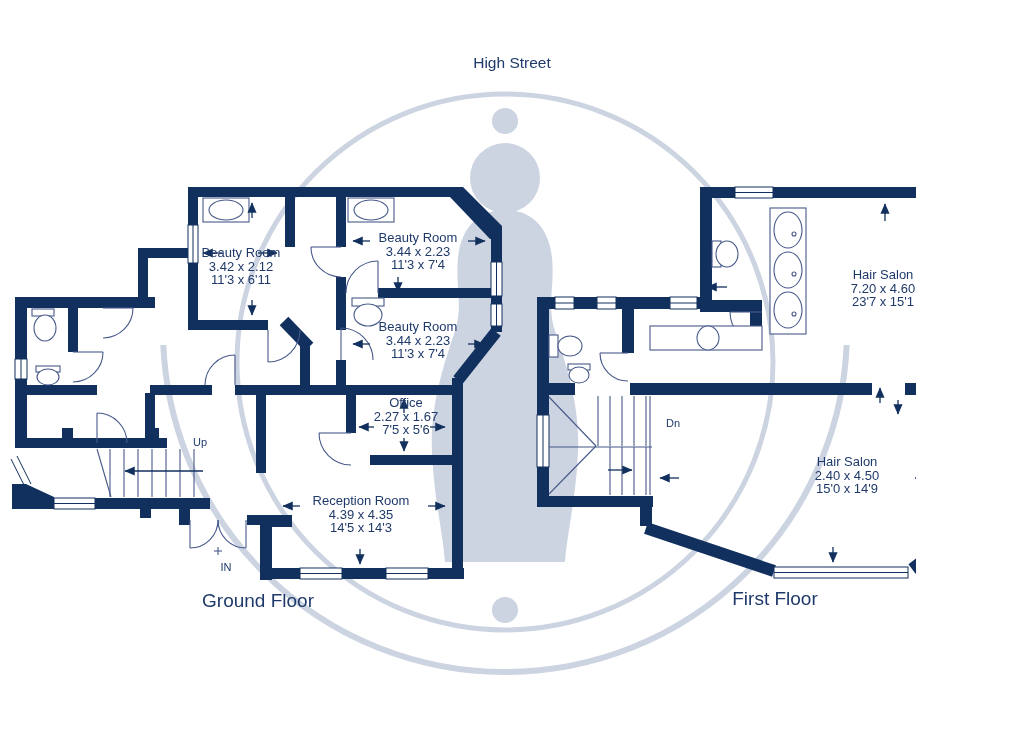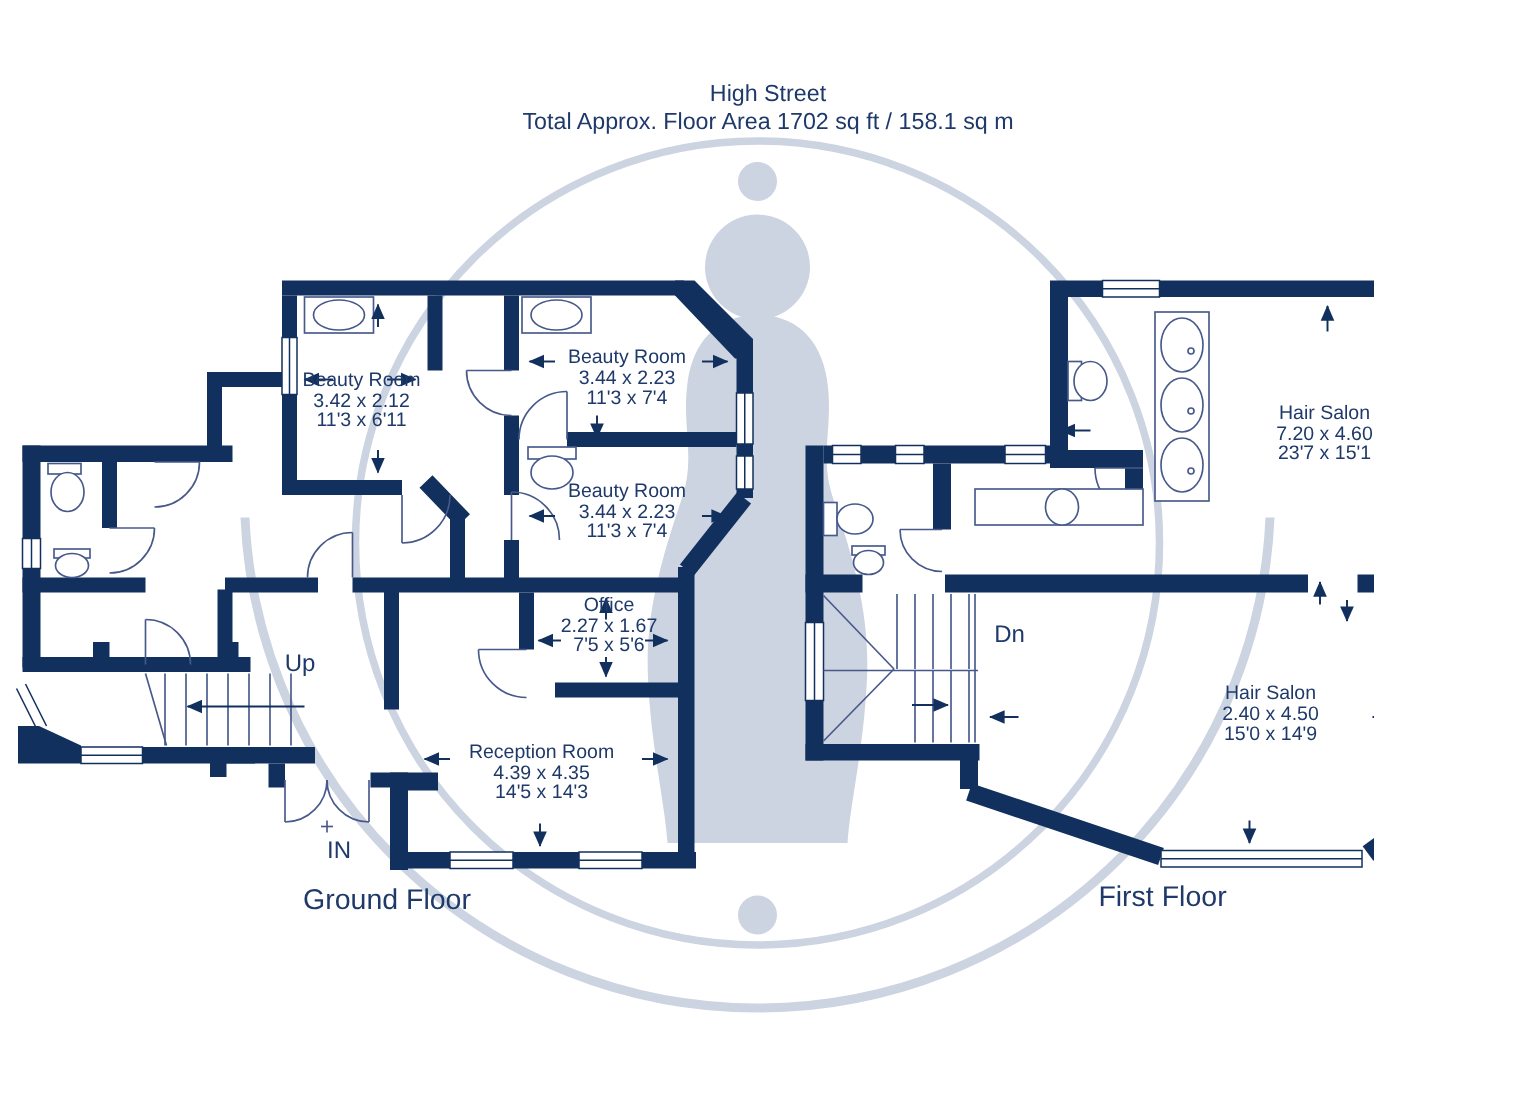--- a/index.html
+++ b/index.html
@@ -13,21 +13,21 @@
   .winl{stroke:var(--c-wall);stroke-width:1;fill:none;}
   .thin{stroke:var(--c-line);stroke-width:1.1;fill:none;}
   .fixt{fill:#ffffff;stroke:var(--c-line);stroke-width:1.1;}
   .arr{stroke:var(--c-wall);stroke-width:1.3;fill:none;}
   .wm{fill:var(--c-watermark);}
   .wmr{fill:none;stroke:var(--c-watermark);}
   .lbl{position:absolute;transform:translateX(-50%);text-align:center;
        color:var(--c-text);font-size:13px;line-height:13.5px;white-space:nowrap;}
   .title{font-size:15.5px;line-height:19px;}
   .big{font-weight:400;font-size:19px;line-height:20px;}
-  .small-lbl{font-size:16px;padding-left:24px;}
+  .small-lbl{font-size:11px;padding-left:24px;}
   .footer{position:absolute;left:18px;top:677px;transform:none;text-align:left;
           color:var(--c-text);font-size:13px;line-height:15.4px;}
 </style>
 </head>
 <body>
 
 <div id="stage" style="--c-wall: #12305e; --c-text: #1f3a6a; --c-watermark: #ccd3e1;">
 
 <svg id="plan-svg" width="1020" height="735" viewBox="0 0 1020 735">
   <defs>
@@ -308,21 +308,20 @@
       <line class="arr" x1="833" y1="547" x2="833" y2="562" marker-end="url(#ah)"></line>
       <line class="arr" x1="679" y1="478" x2="660" y2="478" marker-end="url(#ah)"></line>
       <line class="arr" x1="880" y1="403" x2="880" y2="388" marker-end="url(#ah)"></line>
       <line class="arr" x1="898" y1="400" x2="898" y2="414" marker-end="url(#ah)"></line>
     </g>
   </g>
 </svg>
 
 <div class="lbl title" style="left:512px;top:53px">
   <div>High Street</div>
-  <div>Total Approx. Floor Area 1702 sq ft / 158.1 sq m</div>
 </div>
 
 <div class="lbl" style="left:241px;top:246px">
   <div>Beauty Room</div>
   <div>3.42 x 2.12</div>
   <div>11'3 x 6'11</div>
 </div>
 
 <div class="lbl" style="left:418px;top:231px">
   <div>Beauty Room</div>

